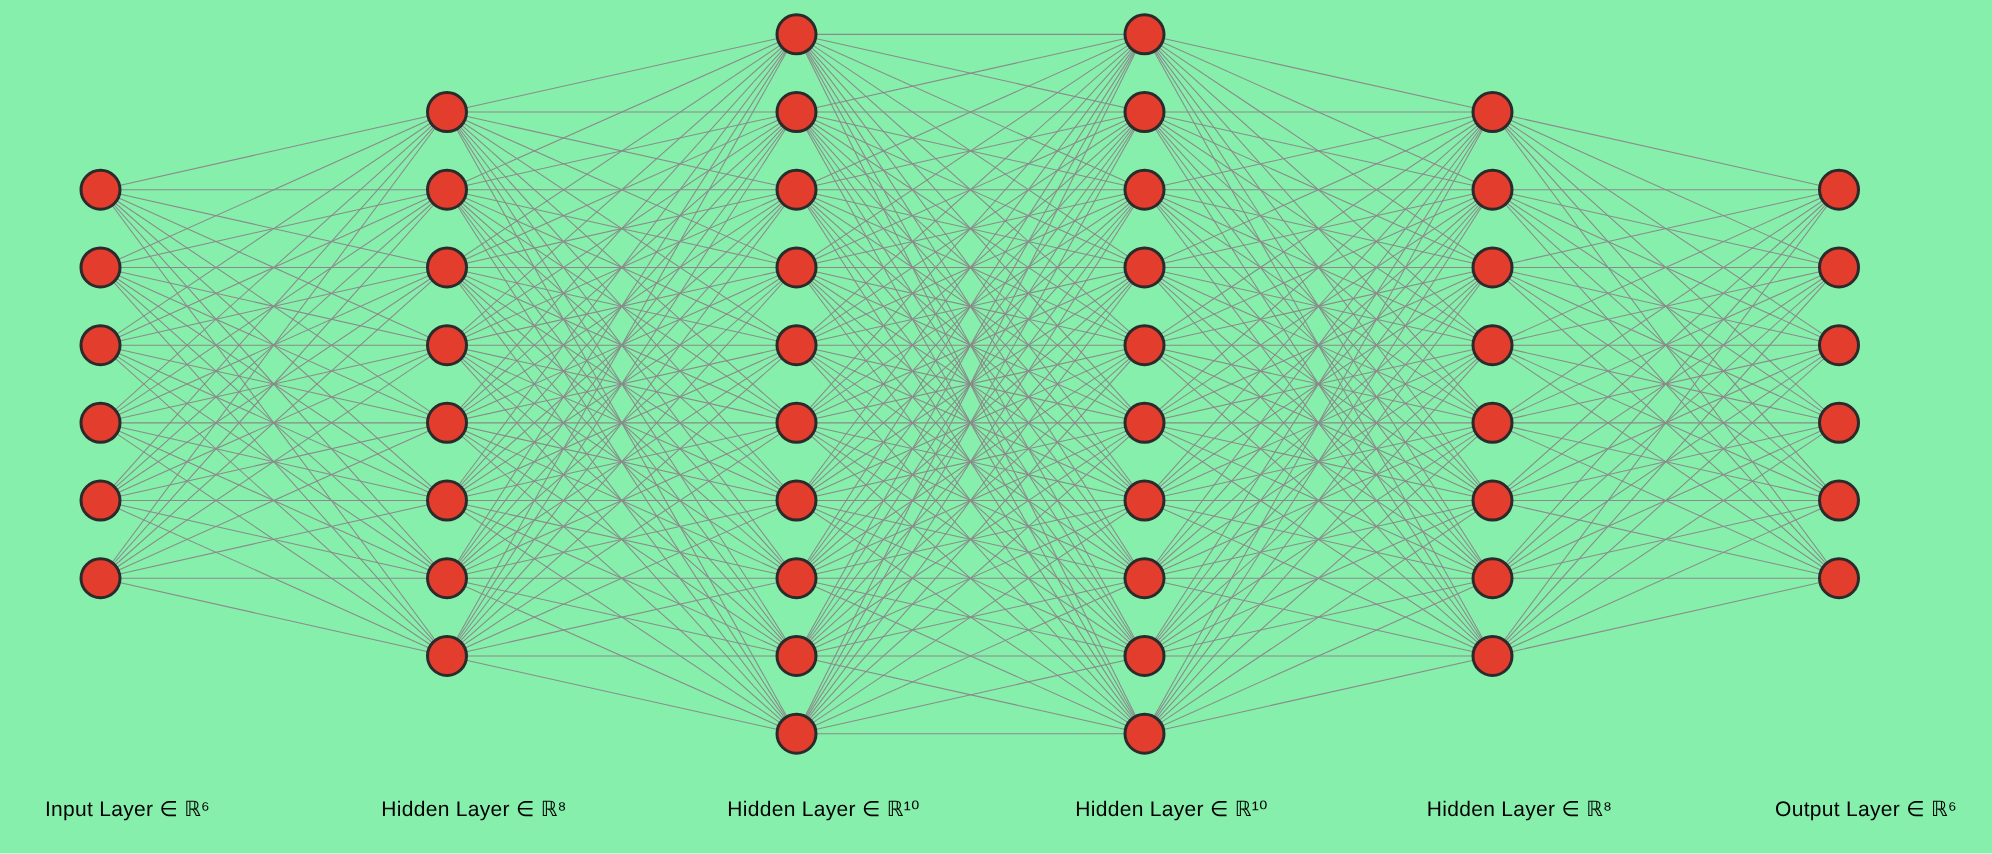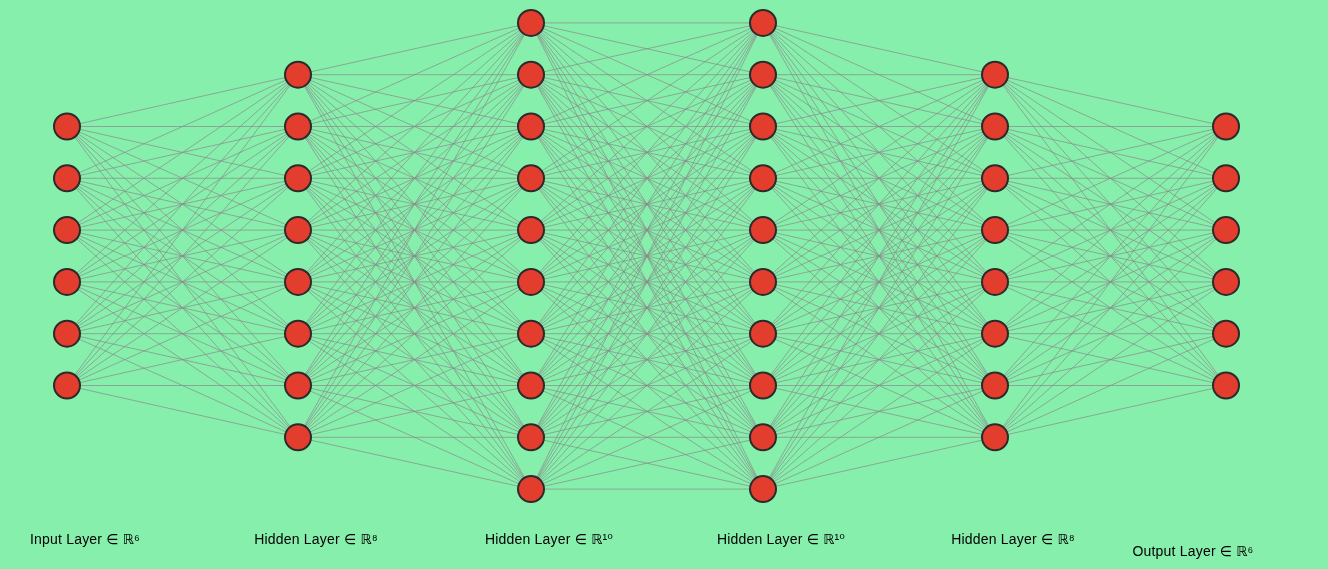--- a/index.html
+++ b/index.html
@@ -451,15 +451,15 @@
         <circle cx="1226" cy="385.5" r="13" fill="#e23d2d" stroke="#2b2b2b" stroke-width="2"></circle>
       </g>
   </svg>
 
   <div class="labels">
     <div class="layer-label" style="left: 85px; top: 531px; color: rgb(0, 0, 0);">Input Layer ∈ ℝ⁶</div>
     <div class="layer-label" style="left: 316px; top: 531px; color: rgb(0, 0, 0);">Hidden Layer ∈ ℝ⁸</div>
     <div class="layer-label" style="left: 549px; top: 531px; color: rgb(0, 0, 0);">Hidden Layer ∈ ℝ¹⁰</div>
     <div class="layer-label" style="left: 781px; top: 531px; color: rgb(0, 0, 0);">Hidden Layer ∈ ℝ¹⁰</div>
     <div class="layer-label" style="left: 1013px; top: 531px; color: rgb(0, 0, 0);">Hidden Layer ∈ ℝ⁸</div>
-    <div class="layer-label" style="left: 1193px; top: 531px; color: rgb(0, 0, 0); margin-top: 12px;">Output Layer ∈ ℝ⁶</div>
+    <div class="layer-label" style="left: 1244px; top: 531px; color: rgb(0, 0, 0);">Output Layer ∈ ℝ⁶</div>
   </div>
 </div>
 
 </body></html>

